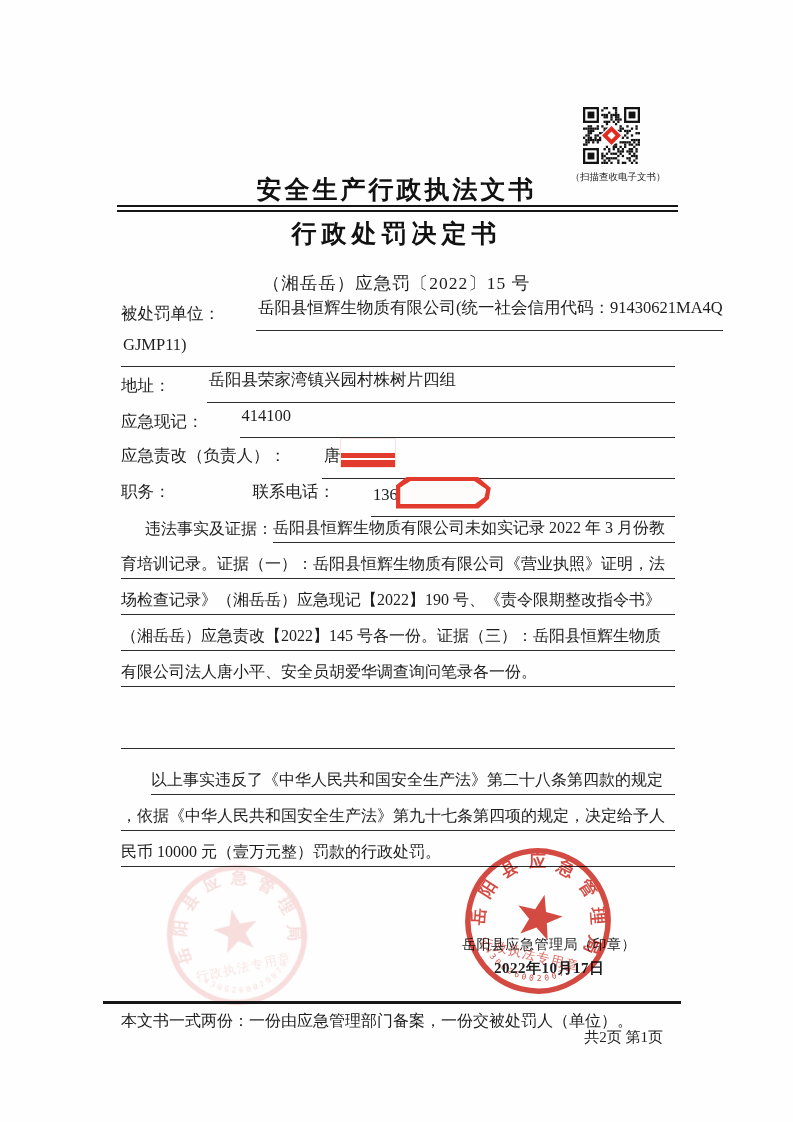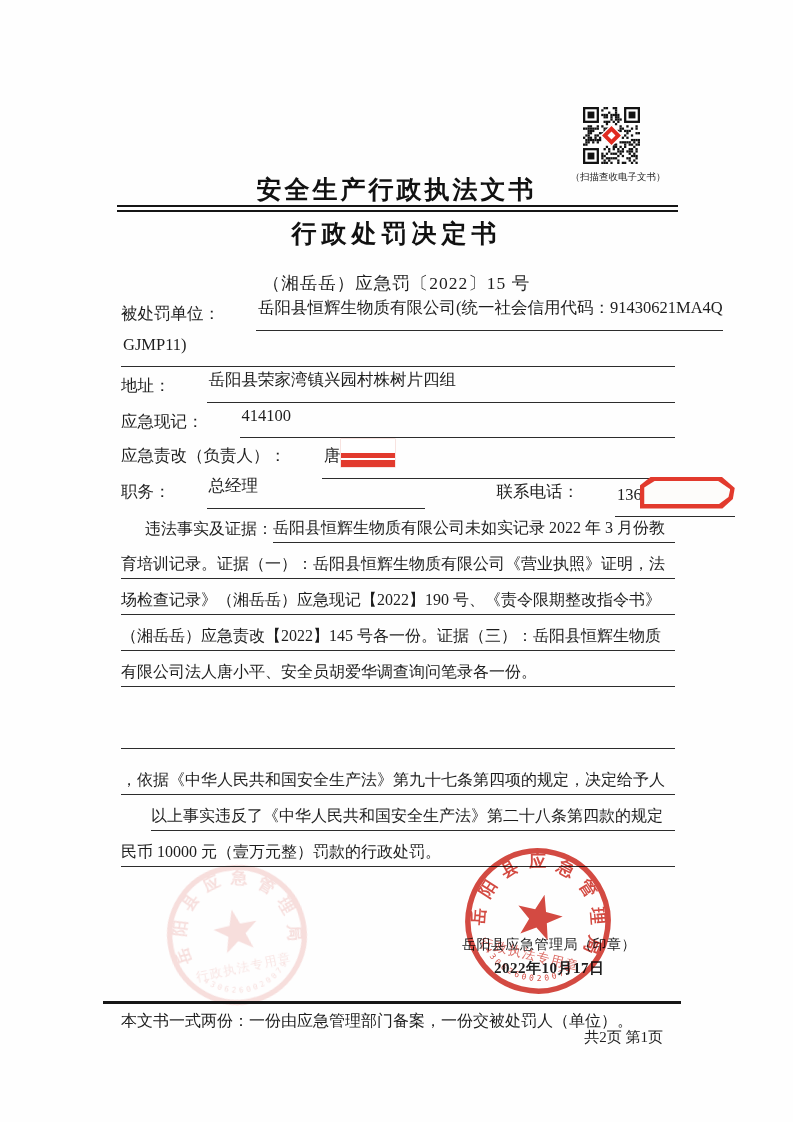--- a/index.html
+++ b/index.html
@@ -283,21 +283,20 @@
   <div class="abs row" style="top:410px">
     <span class="lbl">应急现记：</span>
       <span class="val">414100</span>
   </div>
   <div class="abs row" style="top:444px">
     <span class="lbl">应急责改（负责人）：</span>
       <span class="val"><span>唐</span><i class="redact-name"></i></span>
   </div>
   <div class="abs row" style="top:480px">
     <span class="lbl">职务：</span>
-      <span class="val fix" style="width:216px">总经理</span>
       <span class="gap"></span>
       <span class="lbl">联系电话：</span>
       <span class="val"><span>136</span><i class="phone-redact"></i></span>
   </div>
 
   <div class="abs para" style="top:507px">
     <div class="pl">
       <span class="indent" style="width:24px"></span>
         <span>违法事实及证据：</span>
         <span class="ruled grow">岳阳县恒辉生物质有限公司未如实记录 2022 年 3 月份教</span>
@@ -312,25 +311,25 @@
       <span class="ruled grow">（湘岳岳）应急责改【2022】145 号各一份。证据（三）：岳阳县恒辉生物质</span>
     </div>
     <div class="pl">
       <span class="ruled grow">有限公司法人唐小平、安全员胡爱华调查询问笔录各一份。</span>
     </div>
   </div>
   <div class="abs full-rule" style="left:121px;top:748px;width:554px"></div>
 
   <div class="abs para" style="top:759px">
     <div class="pl">
-      <span class="ruled grow">，依据《中华人民共和国安全生产法》第九十七条第四项的规定，决定给予人</span>
-    </div>
-    <div class="pl">
       <span class="indent" style="width:30px"></span>
         <span class="ruled grow">以上事实违反了《中华人民共和国安全生产法》第二十八条第四款的规定</span>
+    </div>
+    <div class="pl">
+      <span class="ruled grow">，依据《中华人民共和国安全生产法》第九十七条第四项的规定，决定给予人</span>
     </div>
     <div class="pl">
       <span class="ruled grow">民币 10000 元（壹万元整）罚款的行政处罚。</span>
     </div>
   </div>
 
   <div class="abs agency-line">岳阳县应急管理局（印章）</div>
   <div class="abs date-line">2022年10月17日</div>
 
   <div class="abs stamp stamp-left" id="stampL"><svg viewBox="0 0 154 154" width="100%" height="100%">

